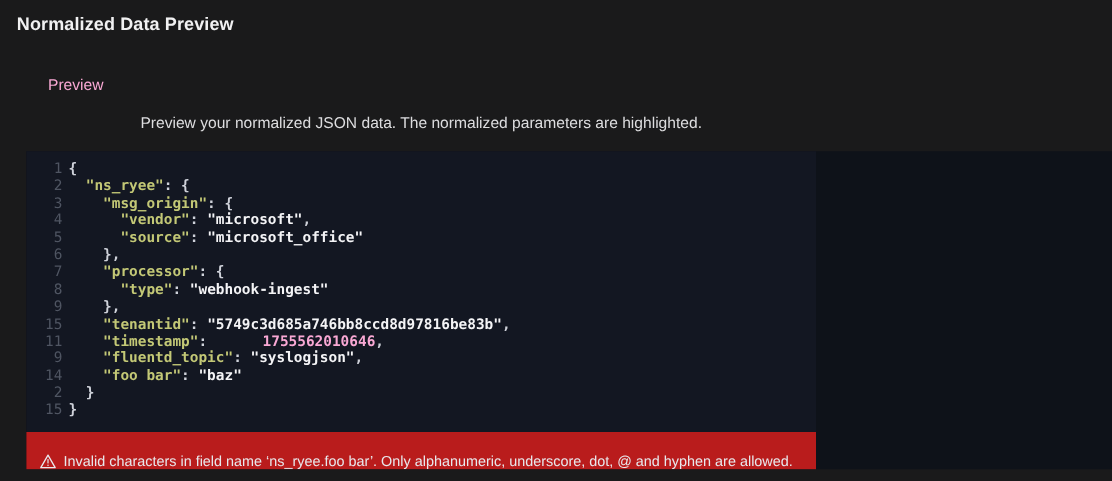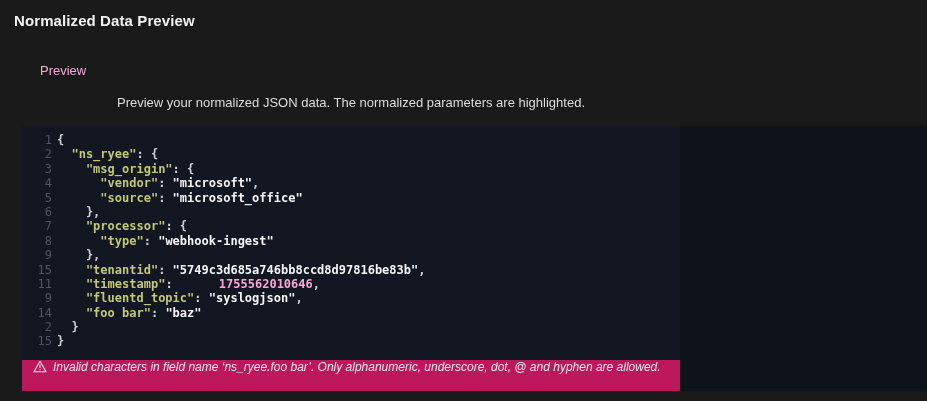--- a/index.html
+++ b/index.html
@@ -95,24 +95,23 @@
   .tok-key  { color: #c3c876; }
   .tok-punc { color: #cfd2da; }
   .tok-str  { color: #f4f4f6; }
   .tok-num  { color: #f9a8d4; margin-left: 39px; }
   .warning-bar {
     position: absolute;
     left: 0;
     top: 234px;
     width: 658px;
     height: 31px;
-    background: #be185d;
+    background: #b91c1c;
     display: flex;
-    align-items: flex-start;
-    font-style: italic;
+    align-items: flex-end;
   }
   .warning-icon {
     flex: 0 0 auto;
     margin-left: 11px;
     width: 14px;
     height: 13px;
     display: inline-block;
   }
   .warning-text {
     margin-left: 6px;

